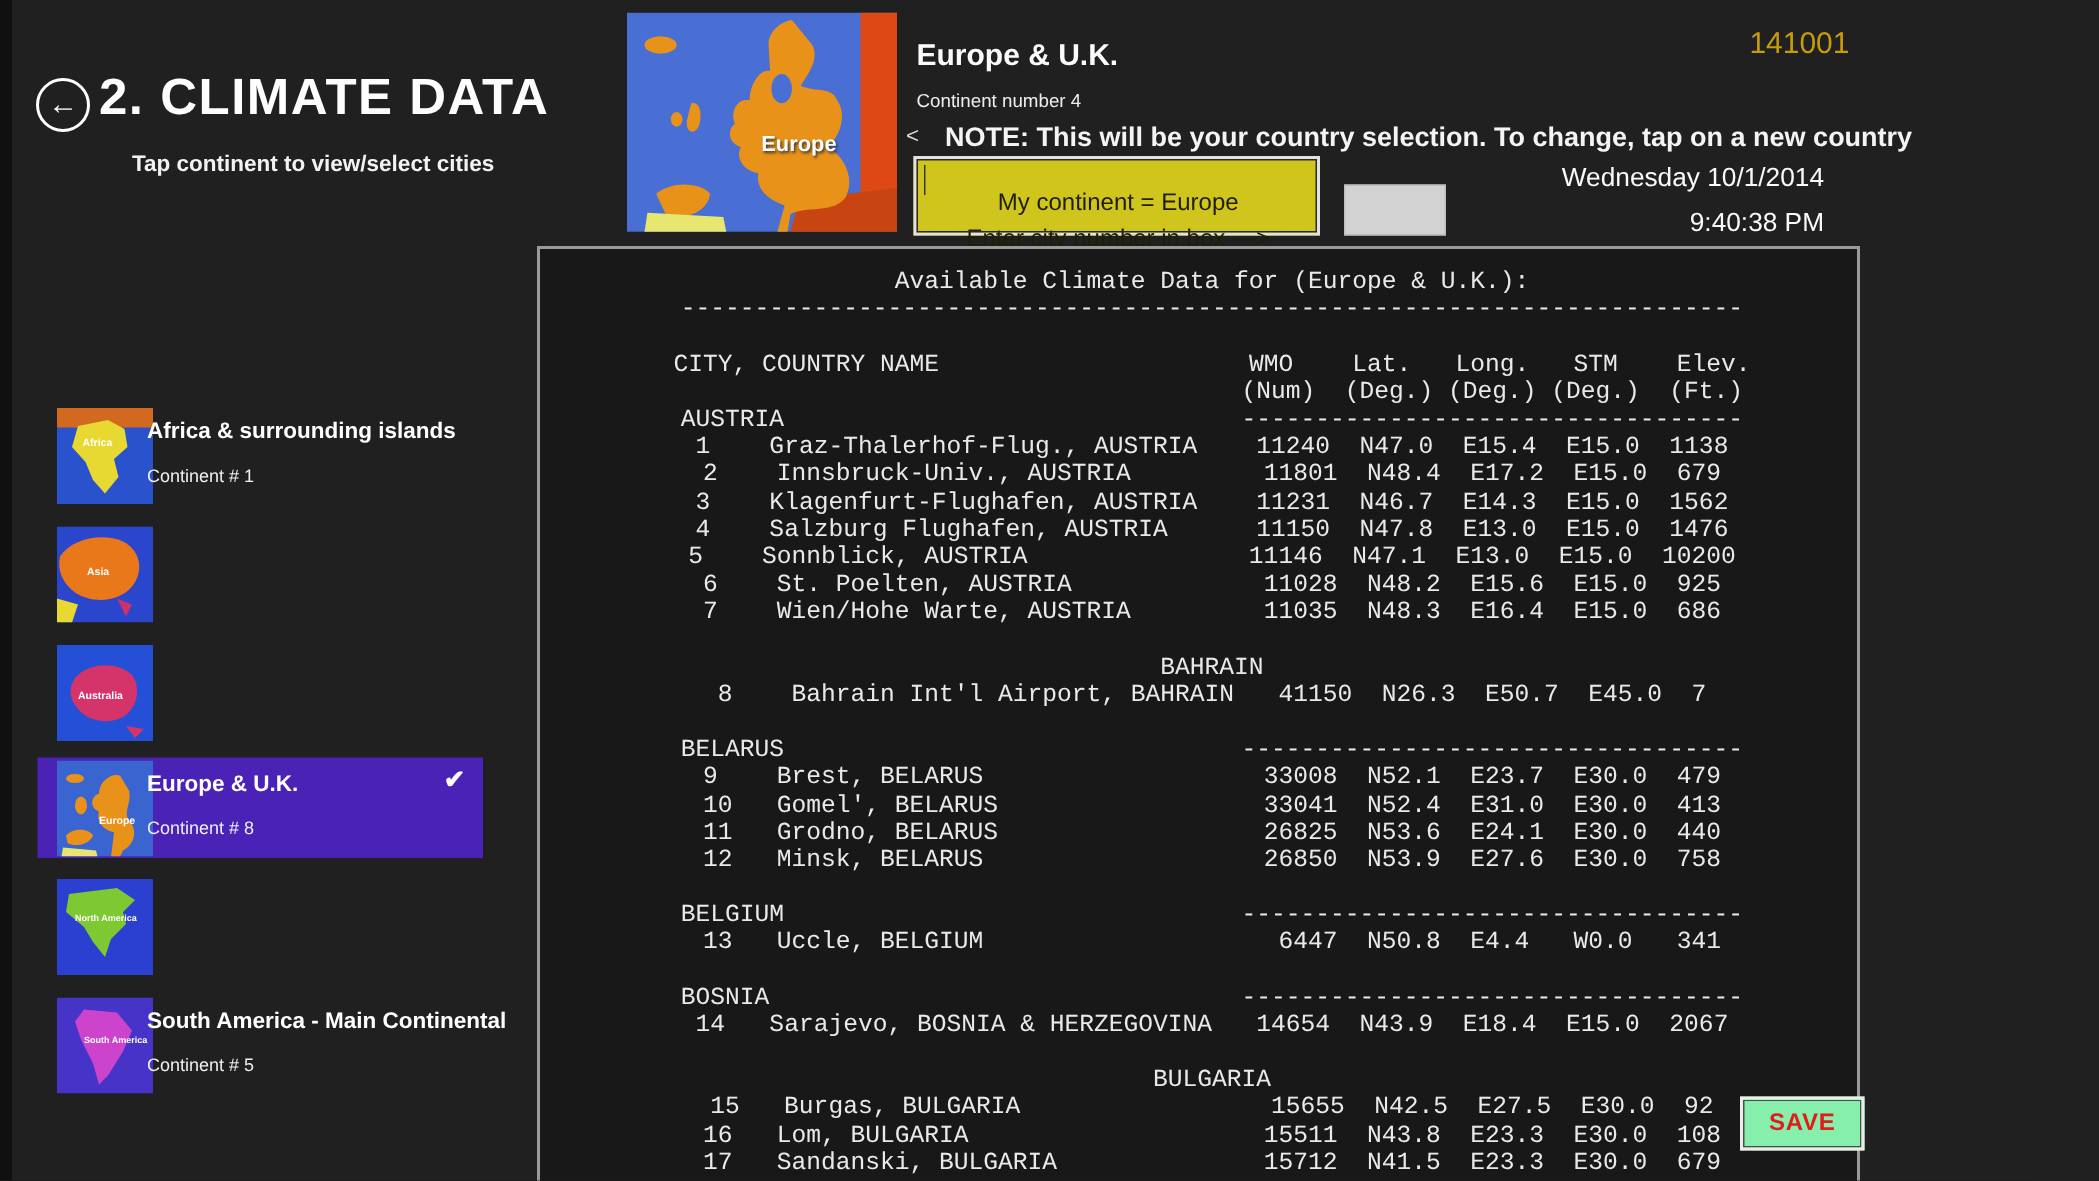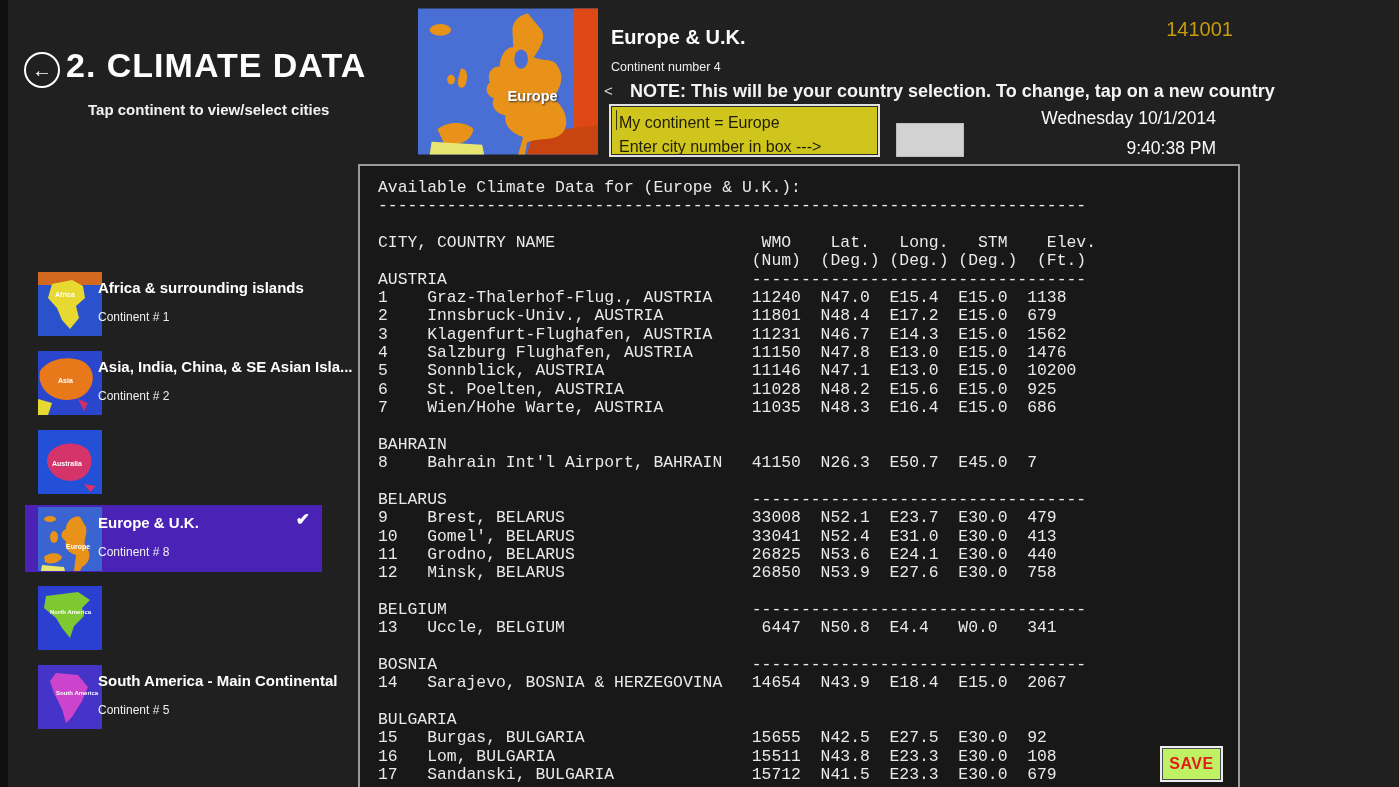--- a/index.html
+++ b/index.html
@@ -38,21 +38,21 @@
 
   
   .europe-map { position:absolute; left:418px; top:8px; width:180px; height:147px; }
   .sel-title { position:absolute; left:611px; top:26px; font-size:20px; font-weight:600; color:#fbfbfb; }
   .sel-caption { position:absolute; left:611px; top:60px; font-size:12.5px; color:#ededed; }
   .chevron { position:absolute; left:604px; top:82px; font-size:15px; color:#dcdcdc; }
   .note { position:absolute; left:630px; top:81px; font-size:18px; font-weight:600; color:#f4f4f4; white-space:nowrap; }
   .prompt-box {
     position:absolute; left:609px; top:104px; width:271px; height:53px;
     background:#cfc51c; border:2px solid #e2e2e2; outline:1px solid #2a2a2a; outline-offset:-3px;
-    color:#1f1e04; font-size:16px; line-height:24px; padding:5px 6px 0 8px; cursor:text;
+    color:#1f1e04; font-size:16px; line-height:24px; padding:18px 6px 0 8px; cursor:text;text-align:center;
   }
   .prompt-caret { position:absolute; left:5px; top:4px; width:1px; height:20px; background:#3a3a10; }
   .city-input {
     position:absolute; left:896px; top:123px; width:68px; height:34px;
     background:#d2d2d2; border:1px solid #bdbdbd; font-size:18px; text-align:center;
     font-family:"Liberation Sans", sans-serif;
   }
   .id-code { position:absolute; right:166px; top:18px; font-size:20px; color:#c79b0c; }
   .date-txt { position:absolute; right:183px; top:108px; font-size:17.5px; color:#fafafa; }
   .time-txt { position:absolute; right:183px; top:138px; font-size:17.5px; color:#fafafa; }
@@ -60,24 +60,25 @@
   
   .report-box {
     position:absolute; left:358px; top:164px; width:882px; height:640px;
     border:2px solid #9a9a9a; background:#181818; overflow:hidden;
   }
   .report-pre {
     margin:0; padding:13px 0 0 18px;
     font-family:"Liberation Mono", monospace;
     font-size:16.4px; line-height:18.35px; color:#e9e9e9;
     white-space:pre;
+    text-align:center;
   }
   .save-btn {
-    position:absolute; left:1160px; top:746px; width:63px; height:36px;
-    background:#bef264; border:2px solid #ececec; box-shadow:inset 0 0 0 1px #4c4c4c;
+    position:absolute; left:1160px; top:731px; width:83px; height:36px;
+    background:#86efac; border:2px solid #ececec; box-shadow:inset 0 0 0 1px #4c4c4c;
     color:#e21b1b; font-weight:700; font-size:16px; letter-spacing:0.5px;
     font-family:"Liberation Sans", sans-serif; cursor:pointer;
   }
   .map-label-big { font-size:15px; font-weight:700; fill:#ffffff; }
   .map-label-sm { font-weight:700; fill:#ffffff; }
 </style>
 </head>
 <body>
 
 <div class="edge-strip"></div>
@@ -131,24 +132,20 @@
 </div>
 
 <div class="cont-item" style="top:349px">
   <svg class="thumb" viewBox="0 0 64 64">
     <rect width="64" height="64" fill="#2a46cc"></rect>
     <path d="M2,20 C10,8 30,4 44,10 C56,16 58,30 50,40 C42,50 24,52 12,44 C4,38 0,30 2,20 Z" fill="#e8781a"></path>
     <path d="M0,48 L14,52 L10,64 L0,64 Z" fill="#e8d832"></path>
     <path d="M40,48 L50,52 L46,60 Z" fill="#d0306a"></path>
     <text x="20" y="32" font-size="7" fill="#a23c00" class="map-label-sm">Asia</text>
   </svg>
-  <div class="cont-txt">
-    <div class="cont-title">Asia, India, China, &amp; SE Asian Isla...</div>
-    <div class="cont-sub">Continent # 2</div>
-  </div>
 </div>
 
 <div class="cont-item" style="top:428px">
   <svg class="thumb" viewBox="0 0 64 64">
     <rect width="64" height="64" fill="#2450d8"></rect>
     <path d="M12,22 C20,12 40,10 50,20 C56,28 54,42 44,48 C32,54 18,50 12,40 C8,34 8,28 12,22 Z" fill="#d4346a"></path>
     <path d="M46,54 L58,56 L52,62 Z" fill="#d4346a"></path>
     <text x="14" y="36" font-size="7" fill="#ffffff" class="map-label-sm">Australia</text>
   </svg>
 </div>

